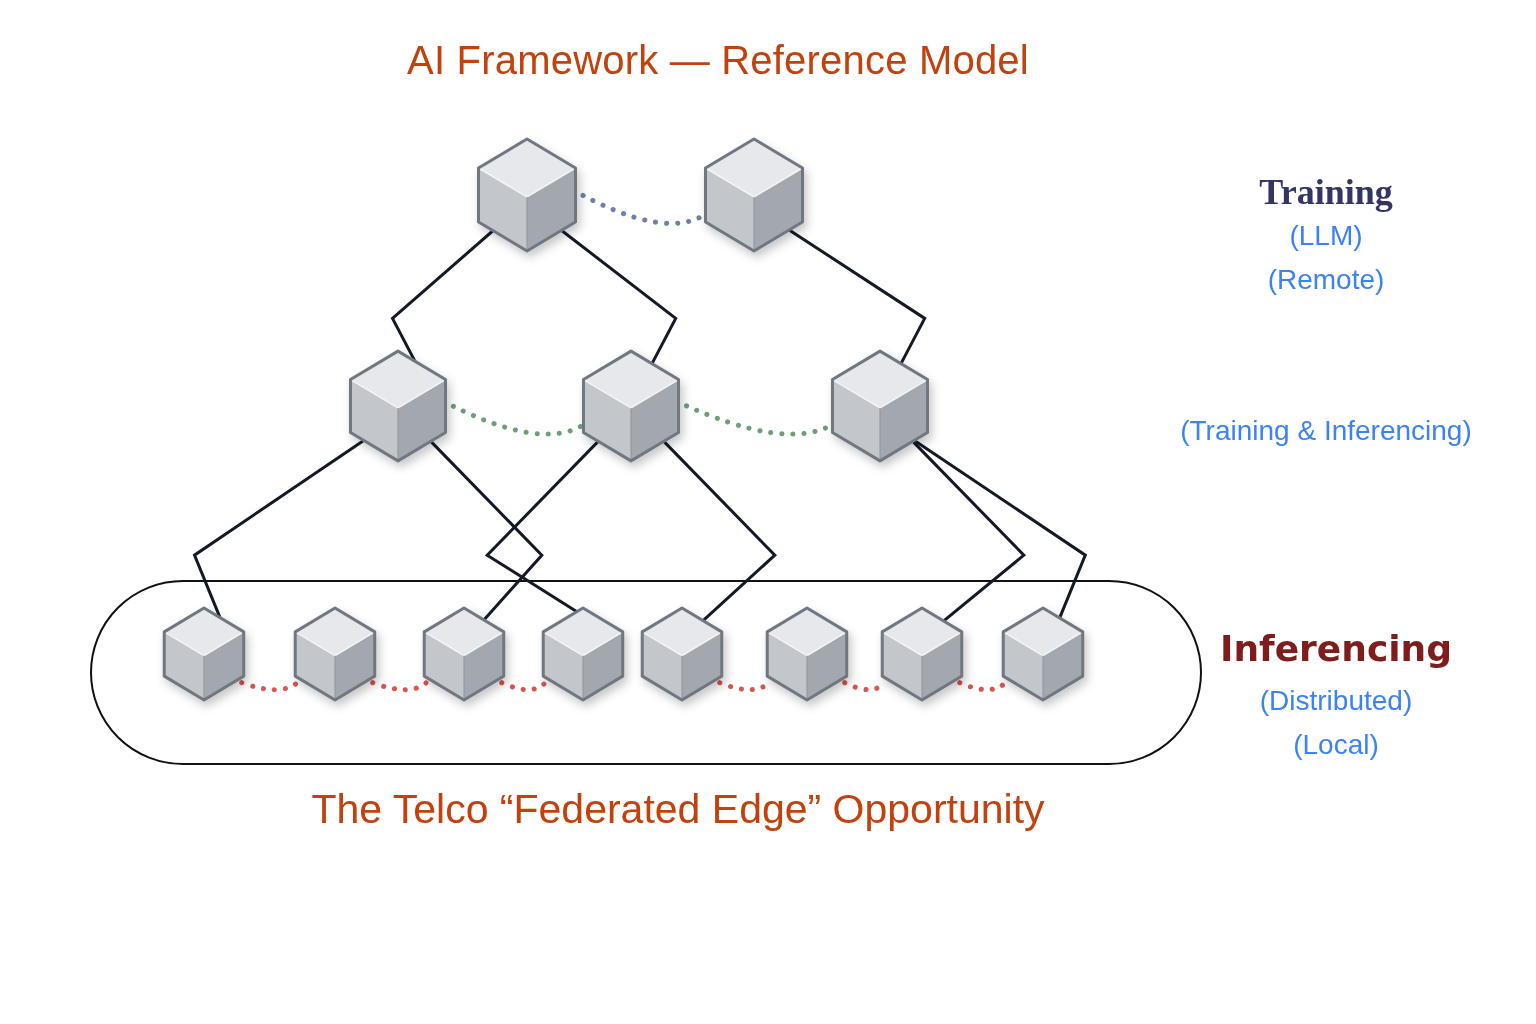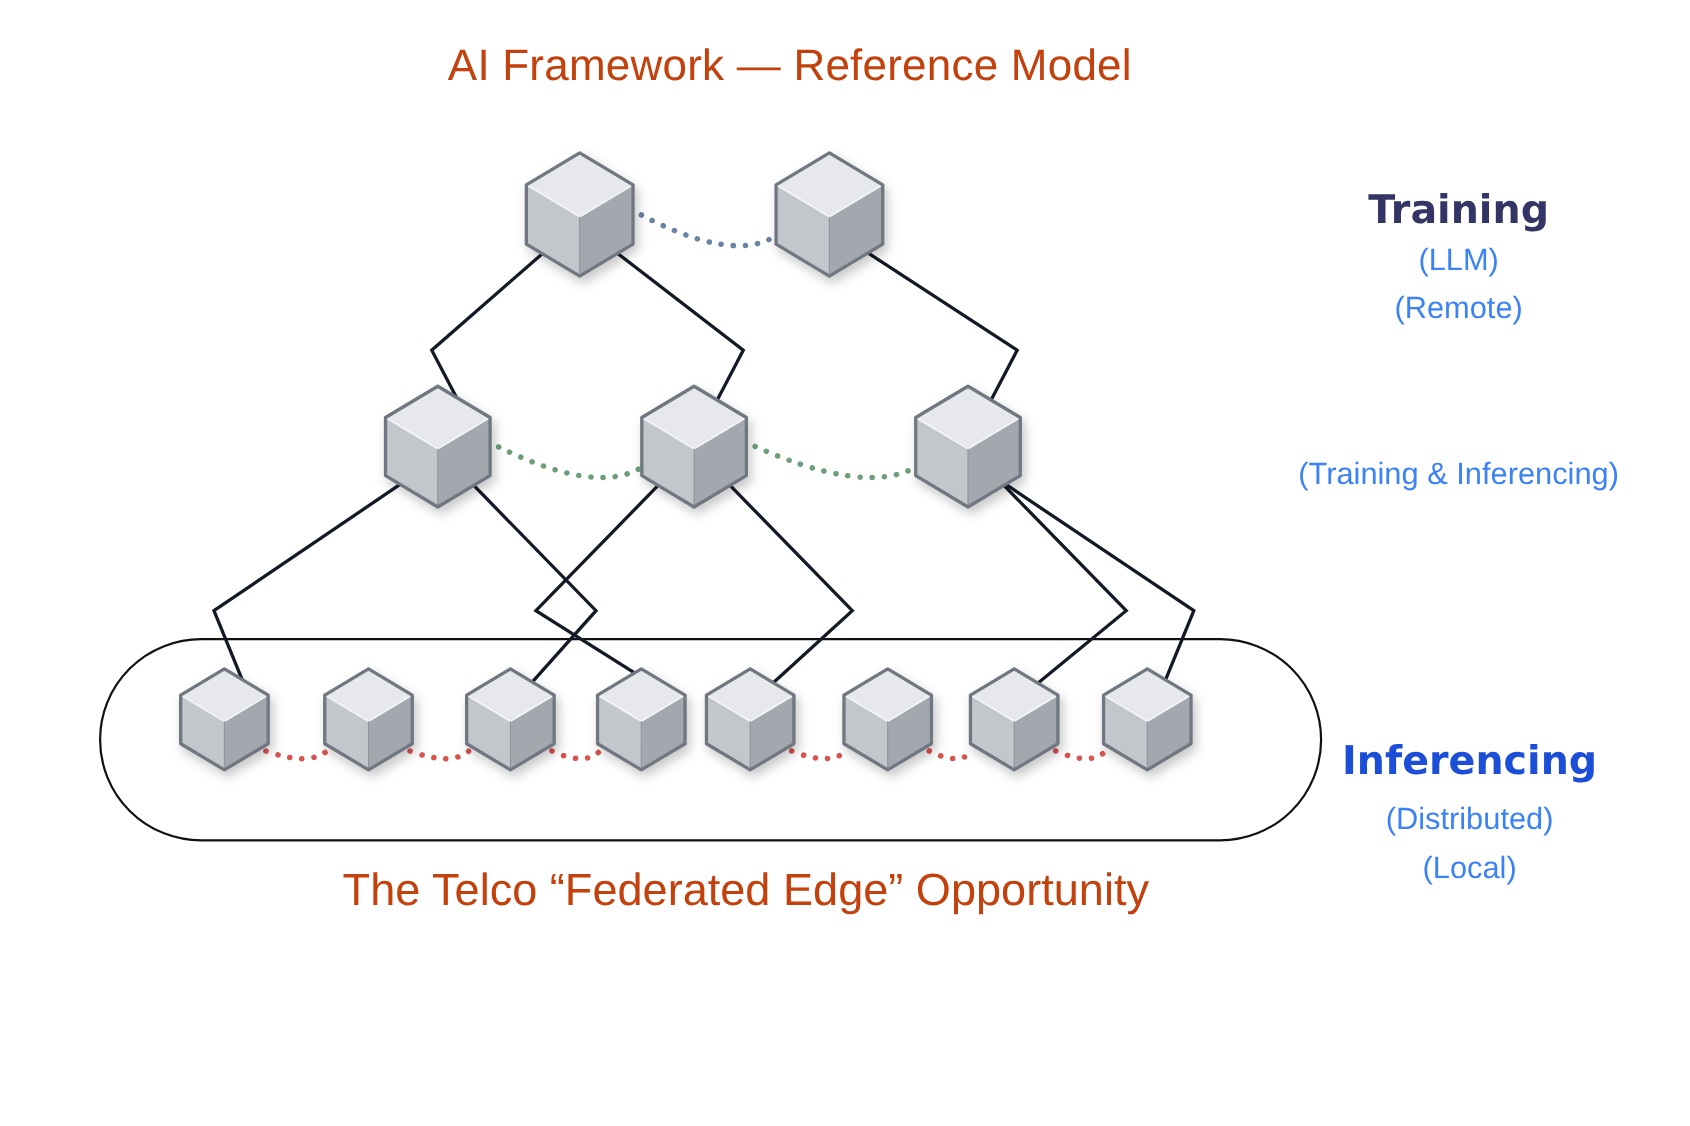--- a/index.html
+++ b/index.html
@@ -155,28 +155,28 @@
         <polyline points="1003.23,631.86 1043,655.64 1082.77,631.86" fill="none" stroke="#f4f5f7" stroke-width="1.5"></polyline>
         <line x1="1043" y1="655.64" x2="1043" y2="699.92" stroke="#8d949c" stroke-width="1"></line>
         <polygon points="1043,608.08 1082.77,631.86 1082.77,676.14 1043,699.92 1003.23,676.14 1003.23,631.86" fill="none" stroke="#6f7780" stroke-width="3" stroke-linejoin="round"></polygon>
       </g>
     </g>
 </svg>
 
 <div class="title" id="main-title">AI Framework — Reference Model</div>
 
 <div class="tier" id="tier-training">
-  <div class="head" style="color: rgb(51, 53, 102);">Training</div>
+  <div class="head" style="color: rgb(51, 53, 102); font-family: Liberation Serif, serif;">Training</div>
   <div class="sub">(LLM)</div>
   <div class="sub">(Remote)</div>
 </div>
 
 <div class="tier" id="tier-hybrid">
   <div class="sub" style="margin-top:12px;">(Training &amp; Inferencing)</div>
 </div>
 
 <div class="tier" id="tier-inferencing">
-  <div class="head" style="color: #1d4ed8; margin-top: 44px;">Inferencing</div>
+  <div class="head" style="color: #7f1d1d;">Inferencing</div>
   <div class="sub" style="margin-top:8px;">(Distributed)</div>
   <div class="sub">(Local)</div>
 </div>
 
 <div class="title" id="footer-title">The Telco “Federated Edge” Opportunity</div>
 
 </body></html>

